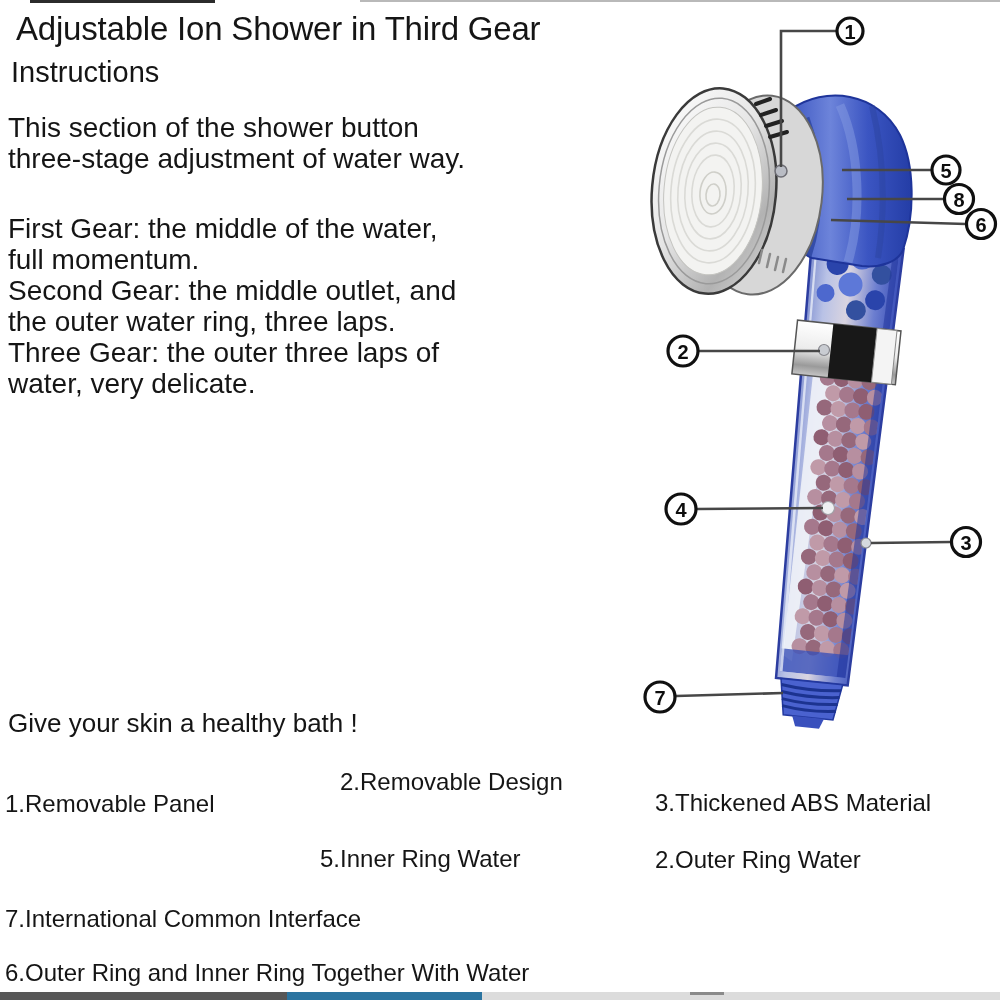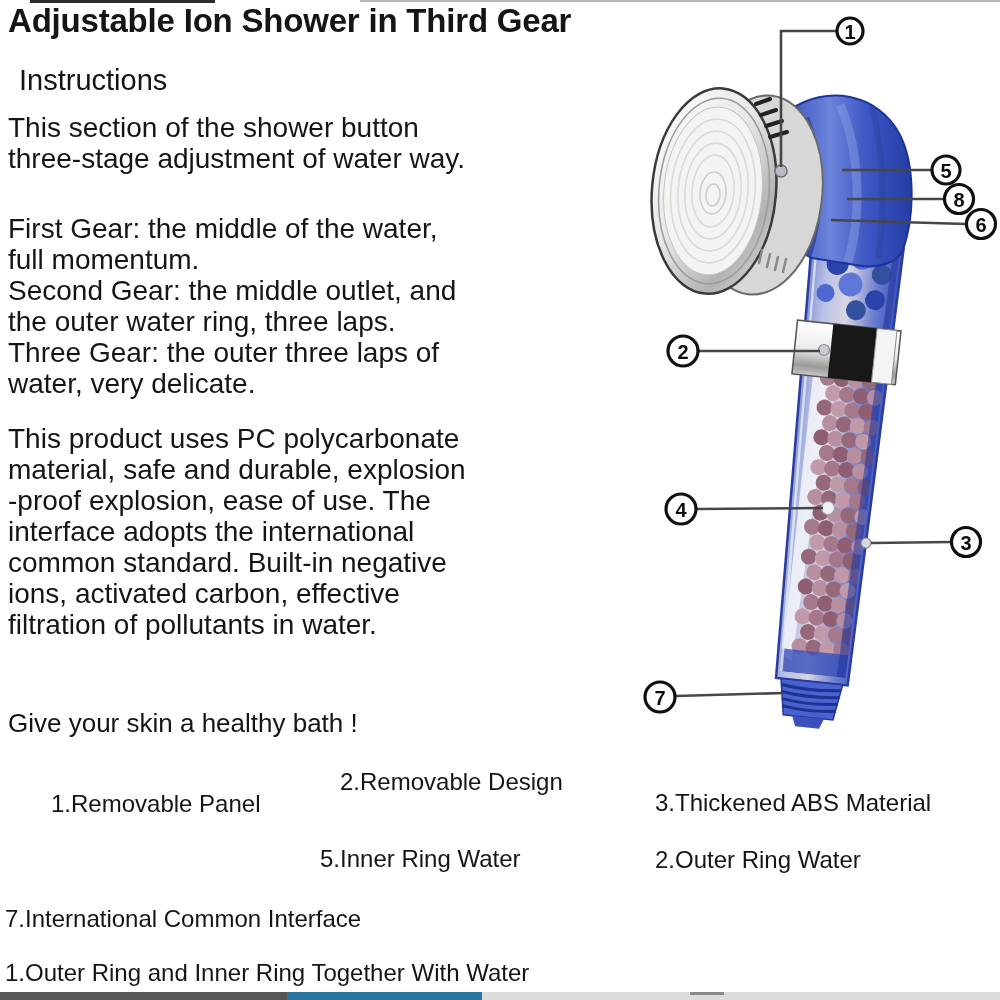--- a/index.html
+++ b/index.html
@@ -1,26 +1,26 @@
 <!DOCTYPE html>
 <html><head>
 <meta charset="utf-8">
 <style>
   html,body{margin:0;padding:0;background:#fff;}
   .canvas{position:relative;width:1000px;height:1000px;background:#ffffff;overflow:hidden;
           font-family:"Liberation Sans", sans-serif;color:#151515;}
-  .title{position:absolute;left:8px;top:2px;margin:0;font-size:33px;font-weight:bold;letter-spacing:-0.2px;white-space:nowrap;}
-  .subtitle{position:absolute;left:11px;top:56px;margin:8px;font-size:29px;font-weight:normal;}
+  .title{position:absolute;left:8px;top:2px;margin:8px;font-size:33px;font-weight:normal;letter-spacing:-0.2px;white-space:nowrap;}
+  .subtitle{position:absolute;left:11px;top:56px;margin:0;font-size:29px;font-weight:normal;}
   .para{position:absolute;left:8px;font-size:28px;line-height:31px;white-space:pre-line;}
   #p-intro{top:112px;}
   #p-gears{top:213px;}
   #p-material{top:423px;}
   #p-tagline{top:666px;font-size:26px;margin-top:42px;}
   .legend-item{position:absolute;font-size:24px;white-space:nowrap;}
-  #l1{left:5px;top:790px;margin-left:46px;}  #l2{left:340px;top:768px;}  #l3{left:655px;top:789px;}
+  #l1{left:5px;top:790px;}  #l2{left:340px;top:768px;}  #l3{left:655px;top:789px;}
   #l4{left:5px;top:848px;}  #l5{left:320px;top:845px;}  #l6{left:655px;top:846px;}
   #l7{left:5px;top:905px;}  #l8{left:5px;top:959px;}
   .strip{position:absolute;}
   #strip-top-dark{left:30px;top:0;width:185px;height:3px;background:#2b2b2b;}
   #strip-top-gray{left:360px;top:0;width:640px;height:2px;background:#b9b9b9;}
   #strip-bot-dark{left:0;top:992px;width:287px;height:8px;background:#575757;}
   #strip-bot-blue{left:287px;top:992px;width:195px;height:8px;background:#2b74a0;}
   #strip-bot-light{left:482px;top:992px;width:518px;height:8px;background:#dcdcdc;}
   #strip-bot-dash{left:690px;top:992px;width:34px;height:3px;background:#8a8a8a;}
   svg.art{position:absolute;left:0;top:0;width:1000px;height:1000px;}
@@ -41,36 +41,29 @@
   <h2 class="subtitle">Instructions</h2>
 
   <div class="para" id="p-intro">This section of the shower button
 three-stage adjustment of water way.</div>
   <div class="para" id="p-gears">First Gear: the middle of the water,
 full momentum.
 Second Gear: the middle outlet, and
 the outer water ring, three laps.
 Three Gear: the outer three laps of
 water, very delicate.</div>
-  <div class="para" id="p-material">This product uses PC polycarbonate
-material, safe and durable, explosion
--proof explosion, ease of use. The
-interface adopts the international
-common standard. Built-in negative
-ions, activated carbon, effective
-filtration of pollutants in water.</div>
   <div class="para" id="p-tagline">Give your skin a healthy bath !</div>
 
   <div class="legend-item" id="l1">1.Removable Panel</div>
   <div class="legend-item" id="l2">2.Removable Design</div>
   <div class="legend-item" id="l3">3.Thickened ABS Material</div>
   <div class="legend-item" id="l5">5.Inner Ring Water</div>
   <div class="legend-item" id="l6">2.Outer Ring Water</div>
   <div class="legend-item" id="l7">7.International Common Interface</div>
-  <div class="legend-item" id="l8">1.Outer Ring and Inner Ring Together With Water</div>
+  <div class="legend-item" id="l8">6.Outer Ring and Inner Ring Together With Water</div>
 
   <svg class="art" viewBox="0 0 1000 1000">
     <defs>
       <linearGradient id="tubeGrad" x1="0" y1="0" x2="1" y2="0">
         <stop offset="0" stop-color="#7f8fd0"></stop>
         <stop offset="0.2" stop-color="#b9c2e6"></stop>
         <stop offset="0.45" stop-color="#d9d4e0"></stop>
         <stop offset="0.75" stop-color="#6d7fd0"></stop>
         <stop offset="1" stop-color="#3a4fb8"></stop>
       </linearGradient>

